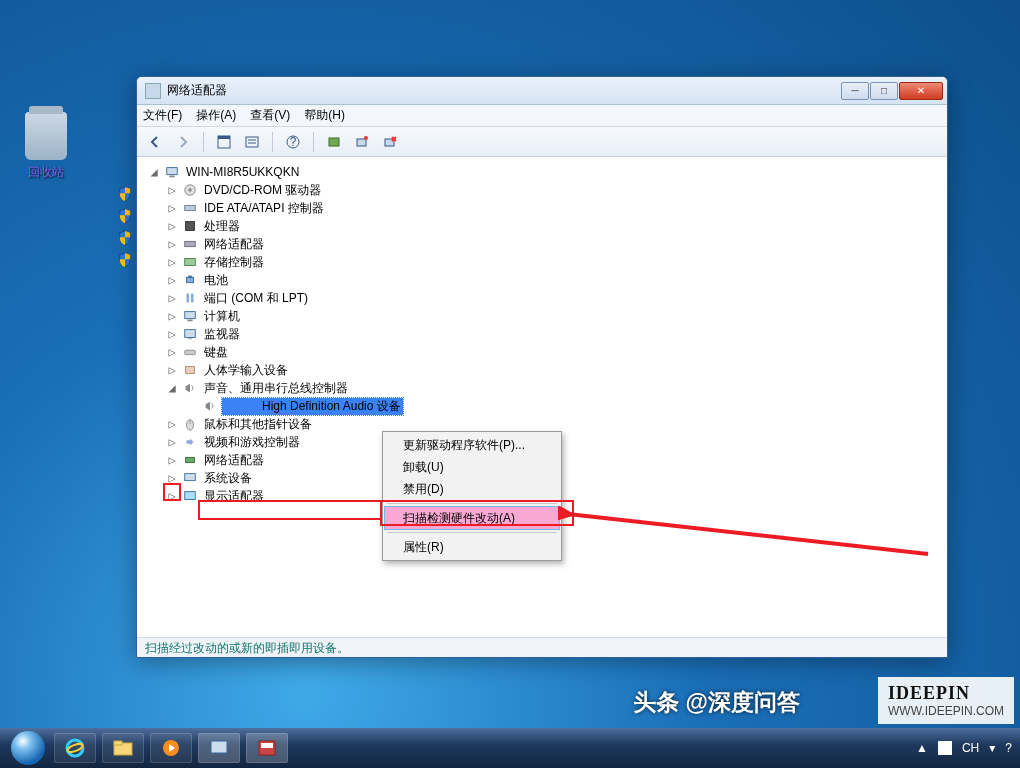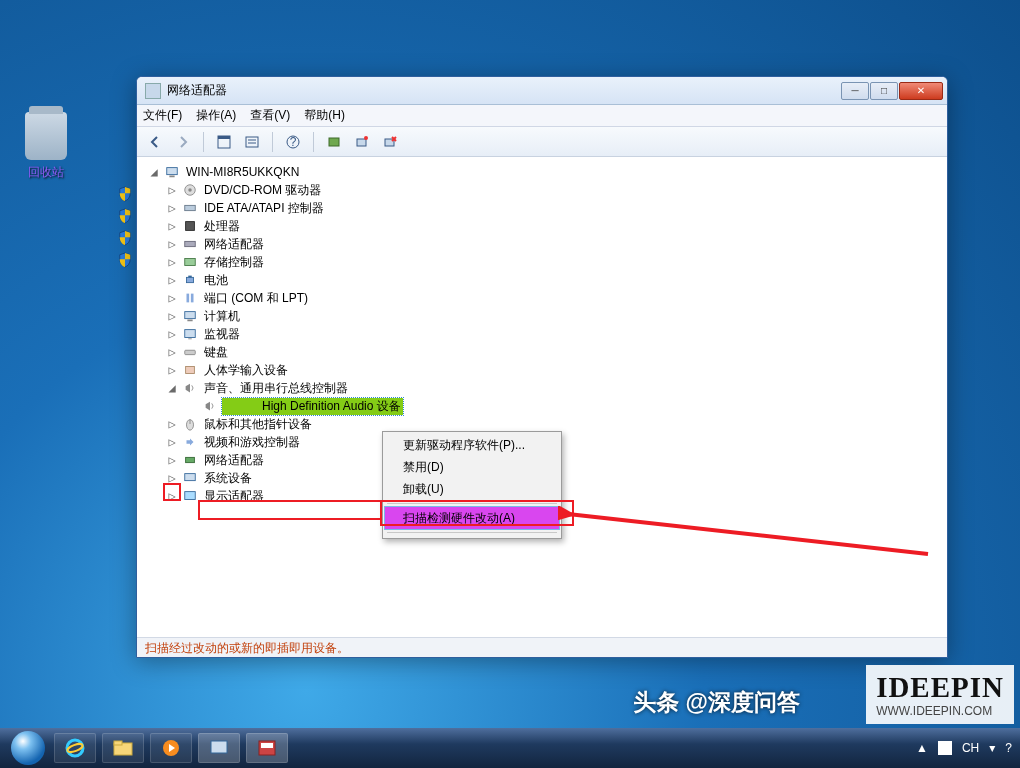--- a/index.html
+++ b/index.html
@@ -26,47 +26,47 @@
 .toolbar .sep { width:1px; height:20px; background:#c0cad8; margin:0 4px; }
 .tbtn { width:24px; height:24px; display:flex; align-items:center; justify-content:center; color:#3a5a86; position:relative; }
 .tbtn svg { width:16px; height:16px; }
 
 .tree { position:absolute; top:82px; left:1px; right:1px; bottom:22px; overflow:auto; background:#fff; padding:4px 0; }
 .node { display:flex; align-items:center; height:18px; padding-left:10px; white-space:nowrap; }
 .node .tw { width:12px; text-align:center; color:#6a6a6a; font-family:monospace; }
 .node .ic { width:16px; height:16px; margin:0 4px; display:inline-flex; align-items:center; justify-content:center; }
 .node .ic svg { width:14px; height:14px; }
 .node .lbl { padding:0 2px;text-align:right; }
-.node.sel .lbl { background:#84cc16; outline:1px dotted #3288d2;padding-left:40px; }
+.node.sel .lbl { background:#3b82f6; outline:1px dotted #3288d2;padding-left:40px; }
 .indent1 { padding-left:28px; }
 .indent2 { padding-left:48px; }
 .hl-expand { position:absolute; border:2px solid #ed1c24; width:18px; height:18px; left:25px; top:324px; }
 .hl-device { position:absolute; border:2px solid #ed1c24; left:60px; top:341px; width:264px; height:20px; }
 
 .ctxmenu { position:absolute; left:382px; top:431px; width:180px; background:#f2f2f2; border:1px solid #9b9b9b; box-shadow:2px 3px 6px rgba(0,0,0,.3); padding:2px; }
 .ctxmenu .mi { height:22px; display:flex; align-items:center; padding:0 18px; }
 .ctxmenu .msep { height:1px; background:#c8c8c8; margin:3px 2px; }
-.ctxmenu .mi.hl { background:#d946ef; outline:1px solid #7ab7e9; }
+.ctxmenu .mi.hl { background:#f9a8d4; outline:1px solid #7ab7e9; }
 .ctxmenu-frame { position:absolute; left:380px; top:500px; width:194px; height:26px; border:2px solid #ed1c24; }
 .arrow { position:absolute; left:558px; top:506px; }
 
-.statusbar { position:absolute; bottom:0; left:0; right:0; height:20px; background:#f0f3f8; border-top:1px solid #d2d9e5; padding:2px 8px; color:#c2410c; }
+.statusbar { position:absolute; bottom:0; left:0; right:0; height:20px; background:#f0f3f8; border-top:1px solid #d2d9e5; padding:2px 8px; color:#0f766e; }
 
 
 .taskbar { position:absolute; bottom:0; left:0; right:0; height:40px; background:linear-gradient(#4f6f9e,#1f3a5f 40%,#12253f); display:flex; align-items:center; padding:0 8px; gap:6px; }
 .start { width:40px; height:40px; display:flex; align-items:center; justify-content:center; }
 .start .orb { width:34px; height:34px; border-radius:50%; background:radial-gradient(circle at 35% 30%,#fff 0%,#7cc0f0 25%,#1464b0 70%); position:relative; }
 .tb-item { width:42px; height:30px; background:rgba(255,255,255,.08); border:1px solid rgba(255,255,255,.15); border-radius:2px; display:flex; align-items:center; justify-content:center; }
 .tb-item.active { background:rgba(255,255,255,.22); }
 .tray { margin-left:auto; display:flex; align-items:center; gap:10px; color:#fff; font-size:11px; }
 .tray .flag { width:14px; height:14px; background:#fff; }
 
 
 .wm { position:absolute; right:6px; bottom:44px; background:rgba(255,255,255,.9); padding:6px 10px; font-size:11px; color:#444; }
-.wm .big { font-family:Georgia,serif; font-weight:bold; font-size:29px; letter-spacing:1px; color:#111; }
+.wm .big { font-family:Georgia,serif; font-weight:bold; font-size:18px; letter-spacing:1px; color:#111; }
 .wm-tag { position:absolute; right:220px; bottom:50px; color:#fff; font-size:23px; font-weight:bold; text-shadow:0 0 4px rgba(0,0,0,.8); }
 
 
 .shield-col { position:absolute; left:116px; top:183px; display:flex; flex-direction:column; gap:0; }
 .shield { width:18px; height:22px; display:flex; align-items:center; justify-content:center; }
 .shield svg { width:14px; height:16px; }
 </style>
 </head>
 <body>
 
@@ -364,25 +364,26 @@
     <div class="hl-device"></div>
   </div>
 
   <div class="statusbar">
     <span>扫描经过改动的或新的即插即用设备。</span>
   </div>
 </div>
 
 <div class="ctxmenu">
   <div class="mi">更新驱动程序软件(P)...</div>
+  <div class="mi">卸载(U)</div>
   <div class="mi">禁用(D)</div>
-  <div class="mi">卸载(U)</div>
   <div class="msep"></div>
   <div class="mi hl">扫描检测硬件改动(A)</div>
   <div class="msep"></div>
+  <div class="mi">属性(R)</div>
 </div>
 <div class="ctxmenu-frame"></div>
 <svg class="arrow" width="380" height="60">
   <defs>
       <marker id="ah" markerWidth="12" markerHeight="10" refX="2" refY="5" orient="auto">
         <polygon points="12,0 0,5 12,10" fill="#ed1c24"></polygon>
       </marker>
     </defs>
   <line x1="370" y1="48" x2="10" y2="8" stroke="#ed1c24" stroke-width="4" marker-end="url(#ah)"></line>
 </svg>

